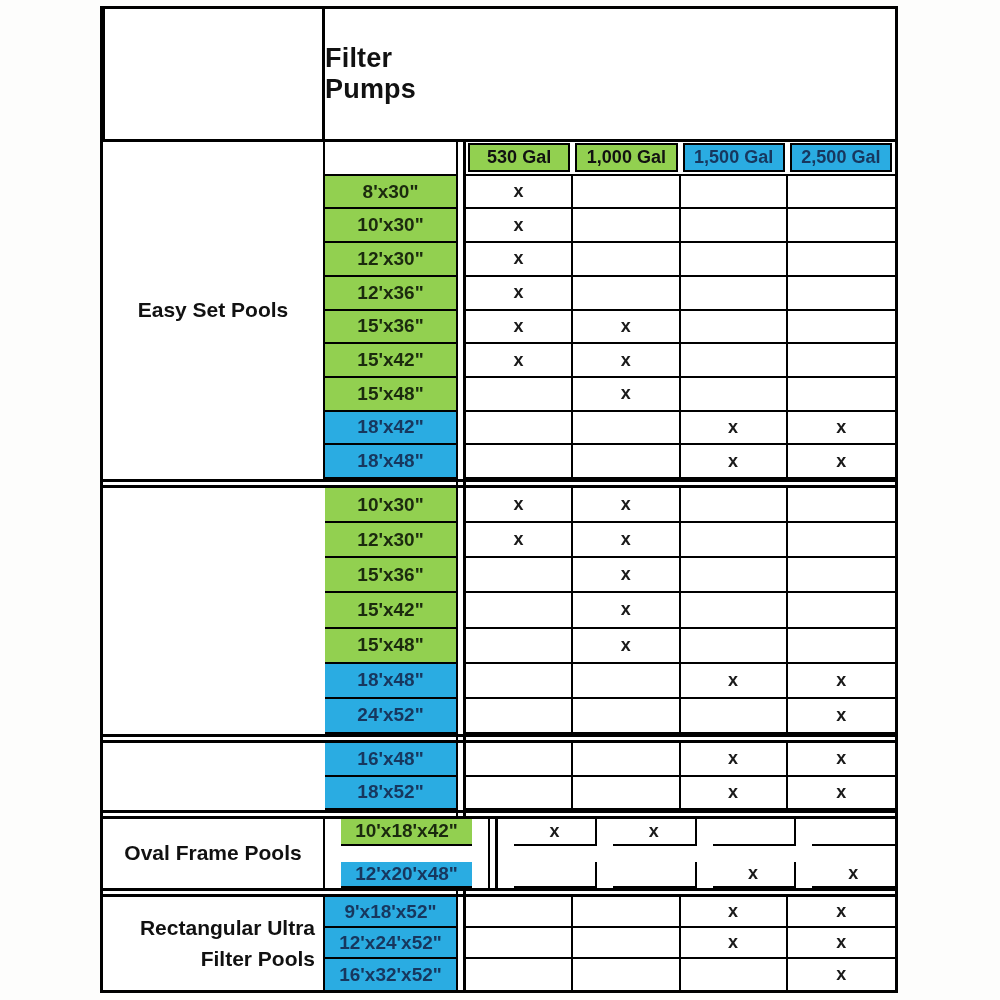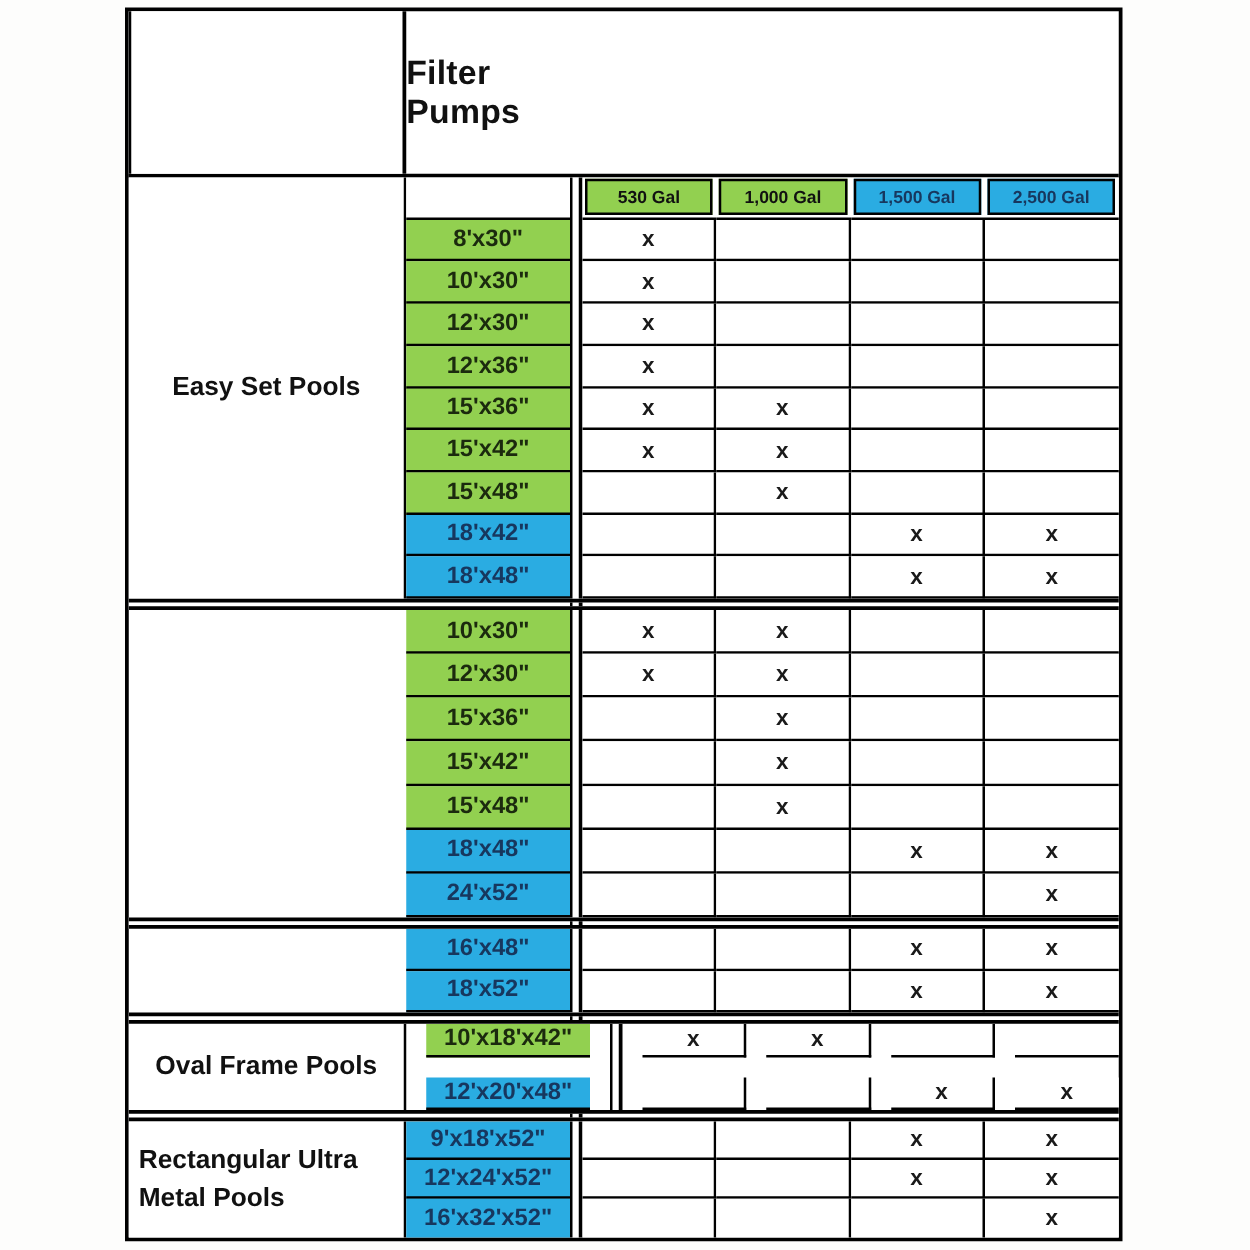--- a/index.html
+++ b/index.html
@@ -54,36 +54,36 @@
     border-right: 2px solid #000;
     border-bottom: 2px solid #000;
     background: #fff;
   }
   .cell.noright { border-right: 0; }
   .cell.nobot { border-bottom: 0; }
 
   .cell.pc-label {
     border-right: 2px solid #000;
     border-bottom: 0;
-    font-size: 21px; text-align: left;
+    font-size: 21px; text-align: right;
     line-height: 1.45; padding: 0 8px;
   }
 
   .cell.size { font-size: 19px; border-right: 0; }
   .size.green { background: #92D050; color: #1b2a0e; }
   .size.blue  { background: #2AACE2; color: #17375E; }
 
   .cell.sub { border-right: 0; padding: 0; }
   .pump-head {
     flex: 1; align-self: stretch;
     margin: 1px 3px 2px 2px;
     box-sizing: border-box;
     border: 2px solid #000;
     display: flex; align-items: center; justify-content: center;
-    font-size: 14px;
+    font-size: 18px;
   }
   .pump-head.green { background: #92D050; color: #111; }
   .pump-head.blue  { background: #2AACE2; color: #17375E; }
 
   .cell.mark { font-size: 18px; color: #1a1a1a; }
   .cell.mark.lastcol { border-right: 0; }
 
   
   .sep {
     flex: 0 0 9px; height: 9px;
@@ -246,21 +246,21 @@
           <div class="cell size blue" style="grid-area: 2 / 2;">12'x20'x48"</div>
           <div class="cell mark" style="grid-area: 2 / 4;"></div>
           <div class="cell mark" style="grid-area: 2 / 5;"></div>
           <div class="cell mark" style="grid-area: 2 / 6;">x</div>
           <div class="cell mark lastcol" style="grid-area: 2 / 7;">x</div>
         </div>
         <div class="sep">
           <div class="sep-v"></div>
         </div>
         <div class="section" style="flex: 1 1 0%; grid-template-rows: repeat(3, 1fr);">
-          <div class="cell pc-label" style="grid-area: 1 / 1 / span 3;">Rectangular Ultra Metal Pools</div>
+          <div class="cell pc-label" style="grid-area: 1 / 1 / span 3;">Rectangular Ultra Filter Pools</div>
           <div class="vgap" style="grid-area: 1 / 3 / span 3;"></div>
           <div class="cell size blue" style="grid-area: 1 / 2;">9'x18'x52"</div>
           <div class="cell mark" style="grid-area: 1 / 4;"></div>
           <div class="cell mark" style="grid-area: 1 / 5;"></div>
           <div class="cell mark" style="grid-area: 1 / 6;">x</div>
           <div class="cell mark lastcol" style="grid-area: 1 / 7;">x</div>
           <div class="cell size blue" style="grid-area: 2 / 2;">12'x24'x52"</div>
           <div class="cell mark" style="grid-area: 2 / 4;"></div>
           <div class="cell mark" style="grid-area: 2 / 5;"></div>
           <div class="cell mark" style="grid-area: 2 / 6;">x</div>

